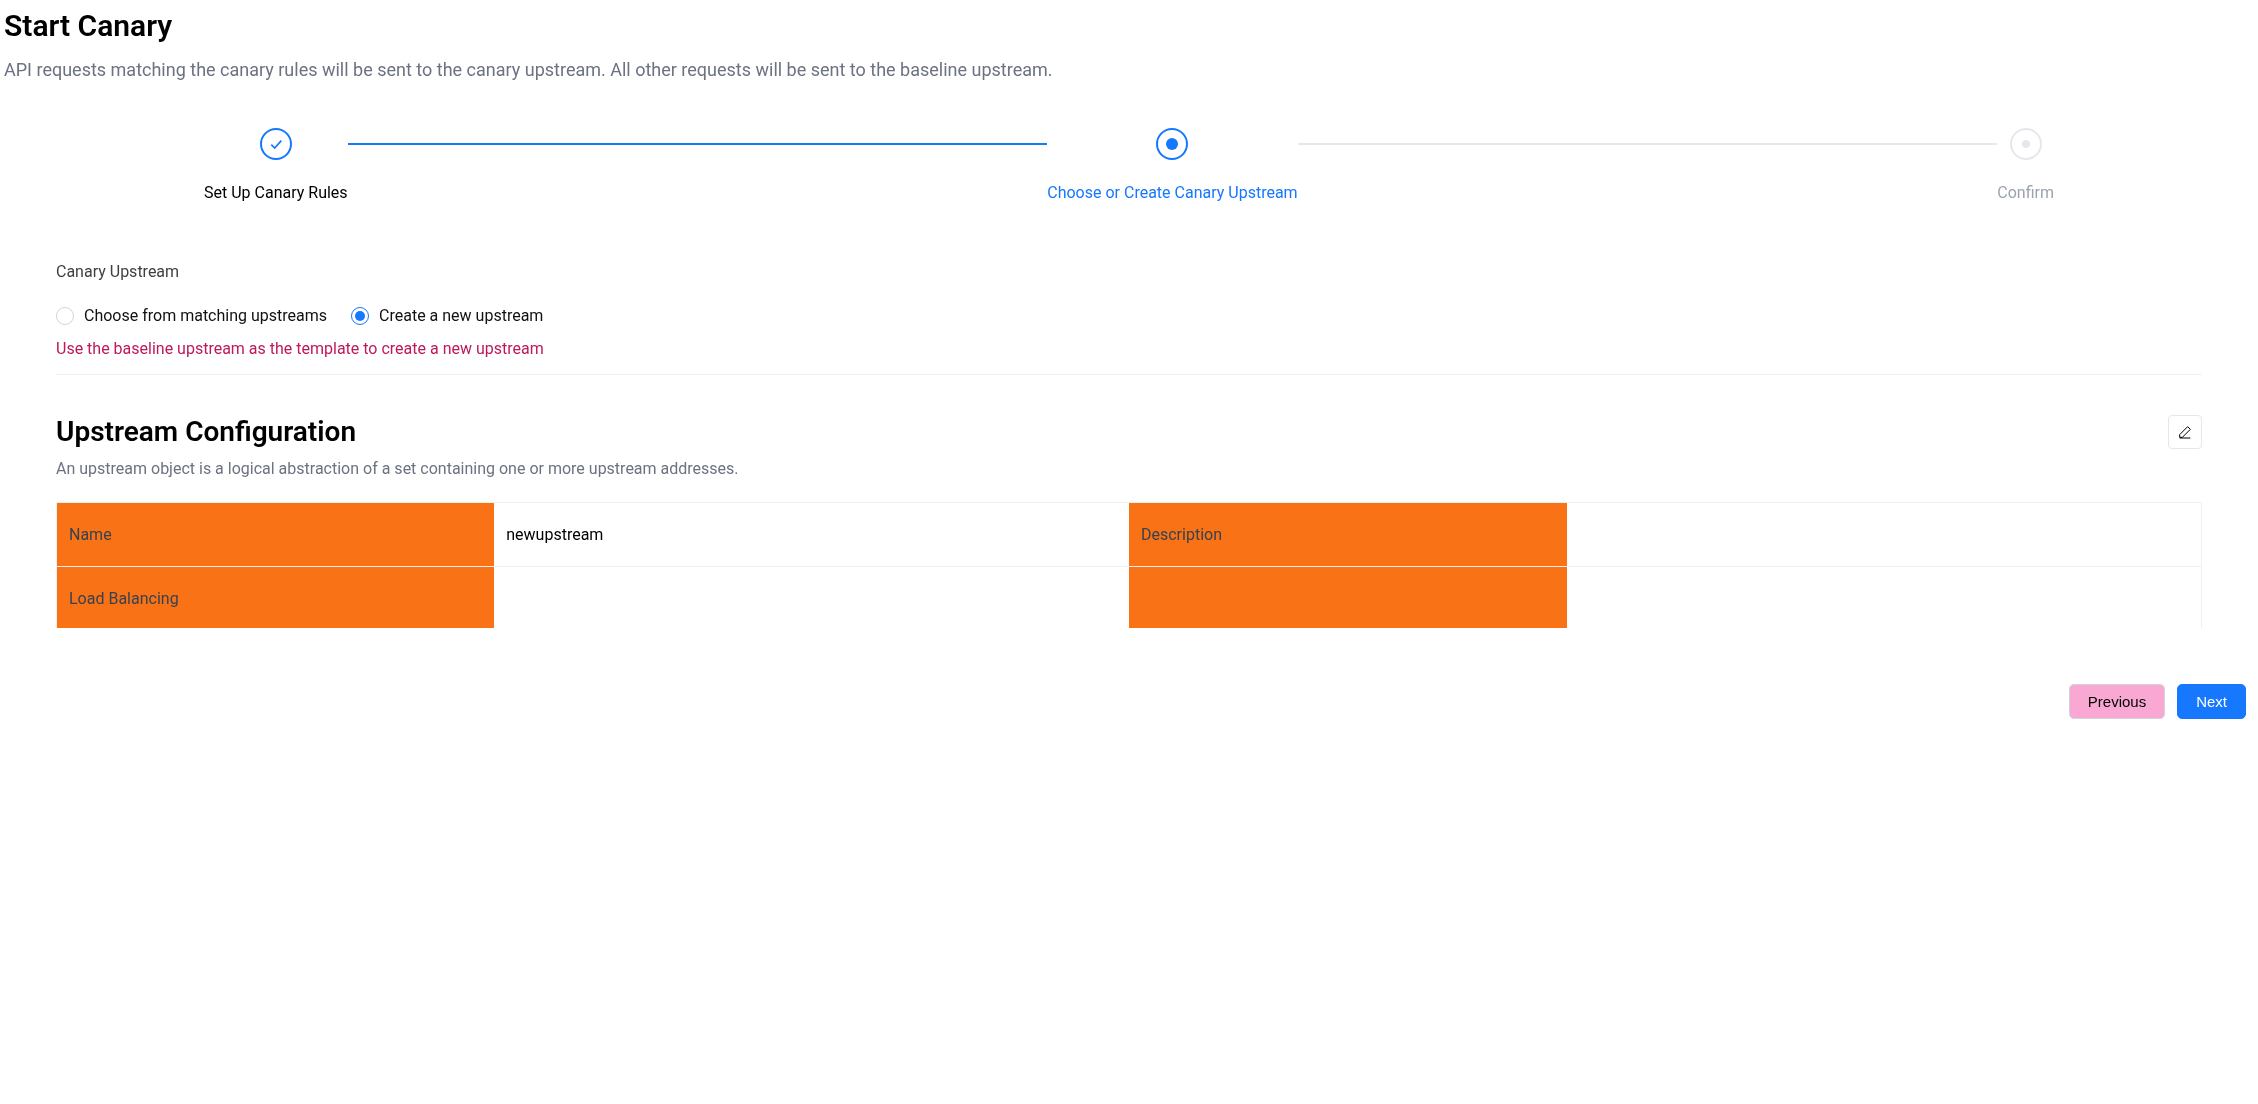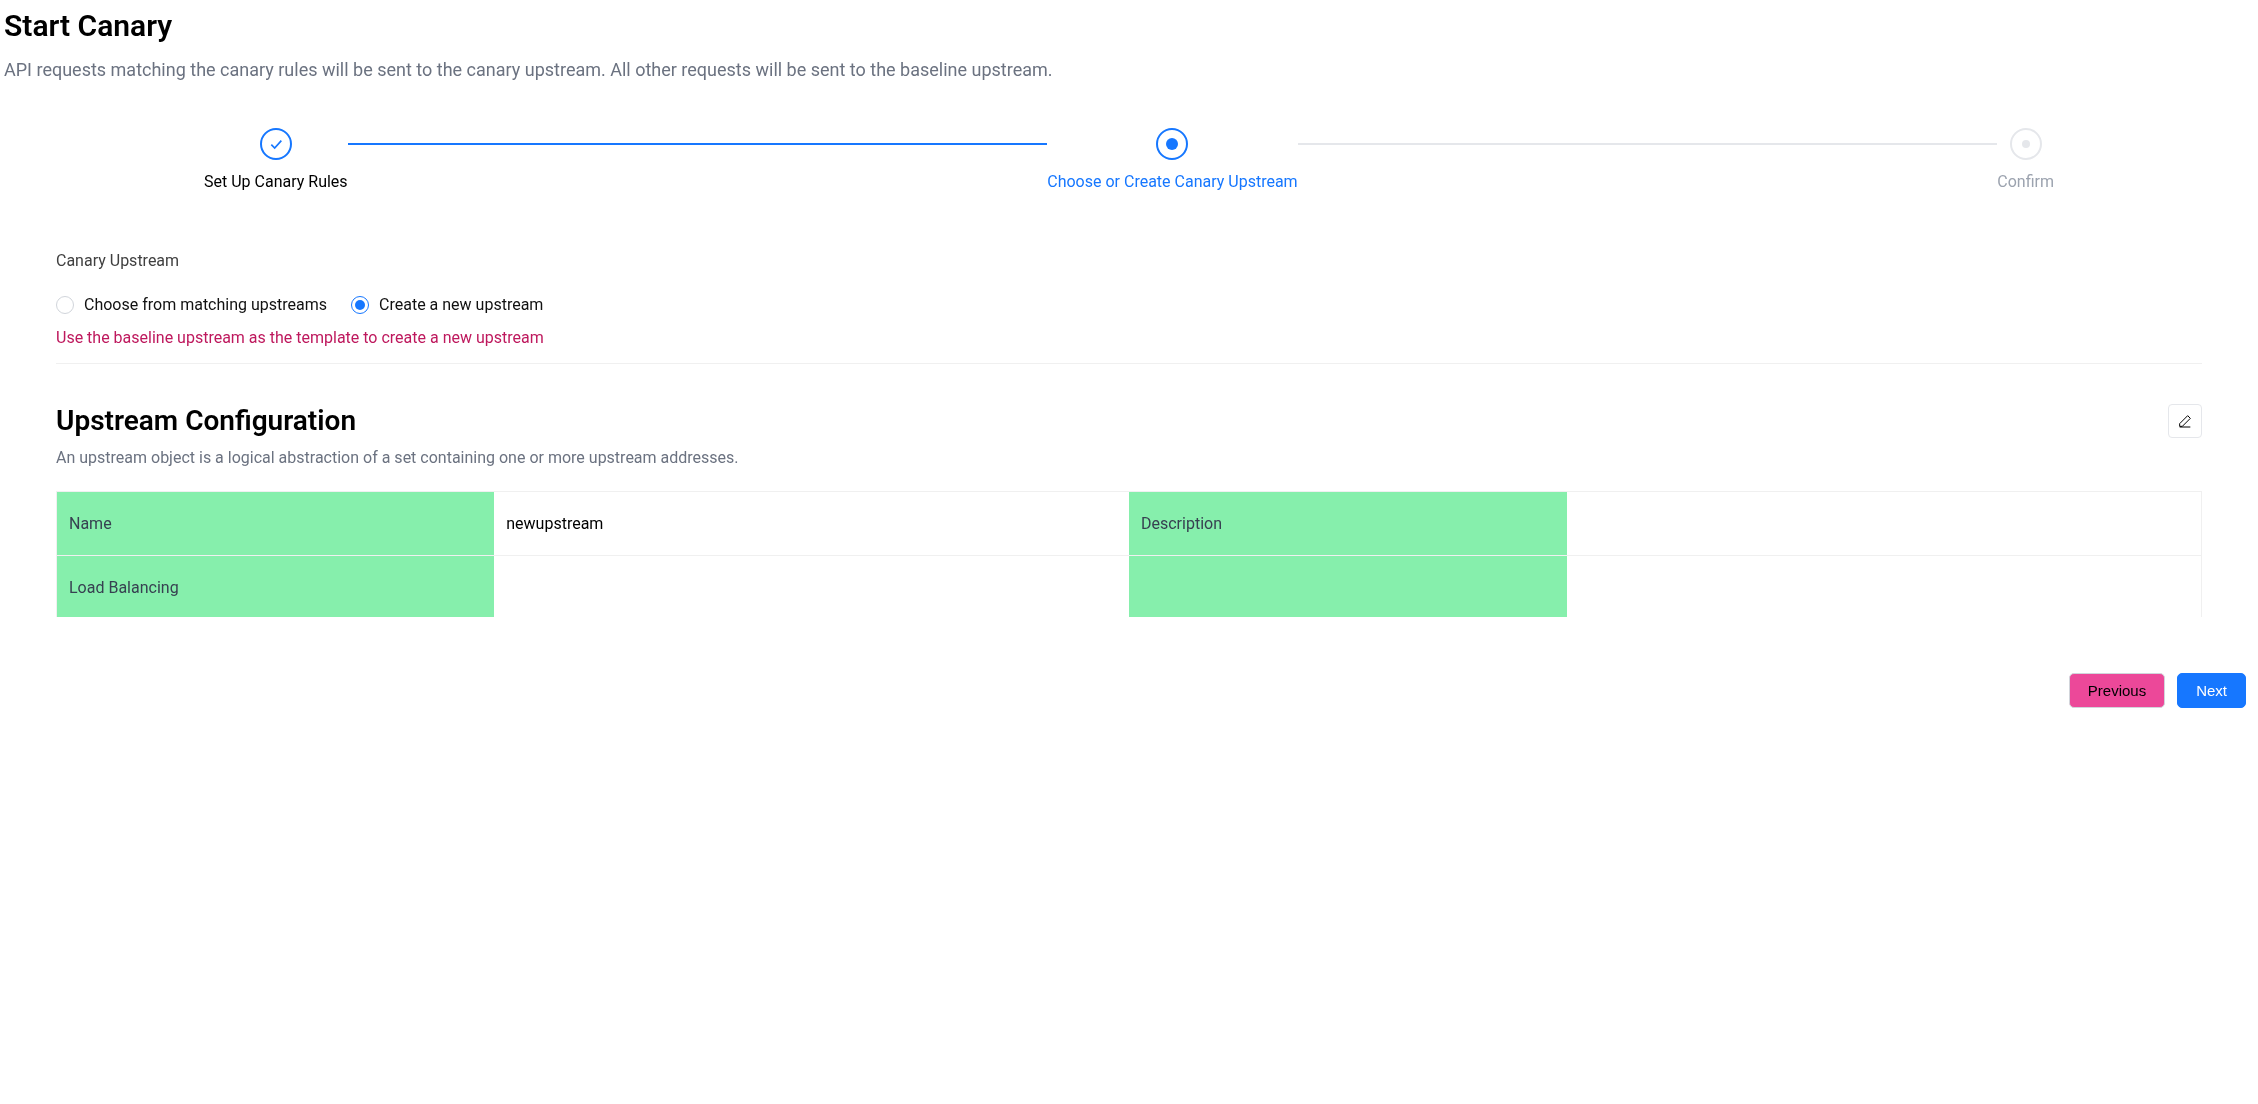--- a/index.html
+++ b/index.html
@@ -102,21 +102,21 @@
       height: 2px;
       margin-top: 15px;
     }
     .step-connector.done {
       background: #1677ff;
     }
     .step-connector.pending {
       background: #e5e7eb;
     }
     .step-label {
-      margin-top: 12px;
+      margin-top: 23px;
       font-size: 16px;
       white-space: nowrap;
     }
     .step-label.done {
       color: #000;
     }
     .step-label.active {
       color: #1677ff;
     }
     .step-label.pending {
@@ -219,21 +219,21 @@
     .config-table td {
       padding: 22px 12px;
       font-size: 16px;
       vertical-align: middle;
       border-top: 1px solid #f0f0f0;
     }
     .config-table tr:first-child td {
       border-top: none;
     }
     .config-table .label-cell {
-      background: #86efac;
+      background: #f97316;
       color: #374151;
       width: 200px;
       margin-top: 38px;
     }
     .config-table .value-cell {
       color: #000;
       width: 290px;
     }
     .footer {
       display: flex;
@@ -243,21 +243,21 @@
       margin-top: 36px;
     }
     .btn {
       padding: 8px 18px;
       font-size: 15px;
       border-radius: 5px;
       cursor: pointer;
       border: 1px solid transparent;
     }
     .btn-secondary {
-      background: #ec4899;
+      background: #f9a8d4;
       border: 1px solid #d1d5db;
       color: #000;
     }
     .btn-primary {
       background: #1677ff;
       color: #fff;
       border: 1px solid #1677ff;
     }
     .cutoff-wrapper {
       overflow: hidden;

